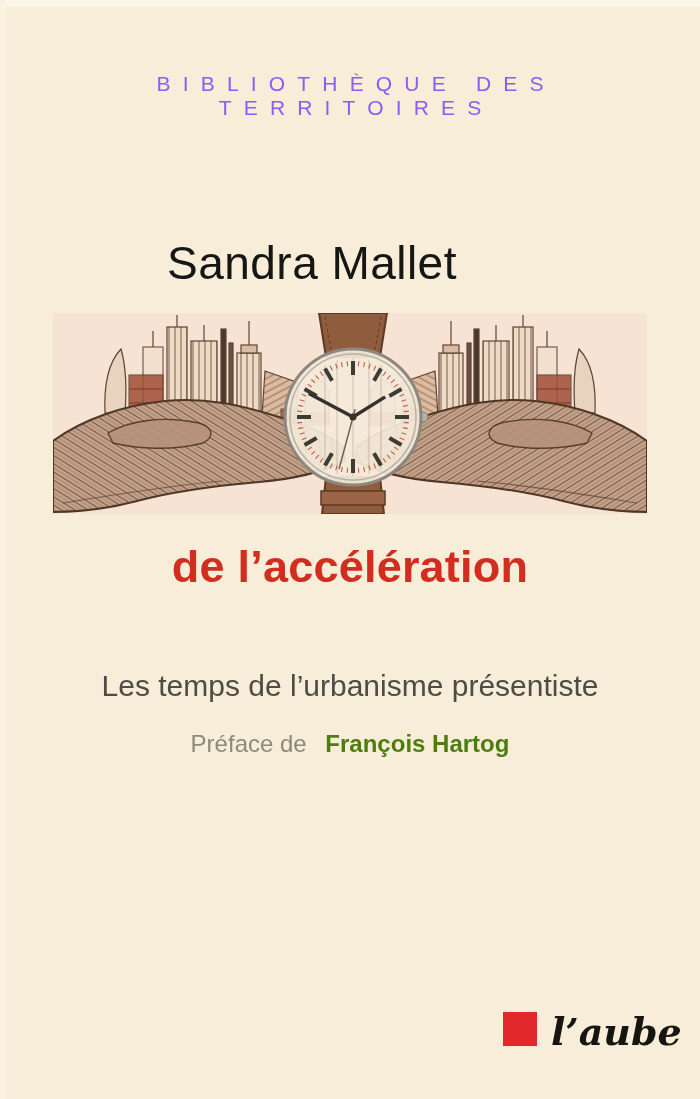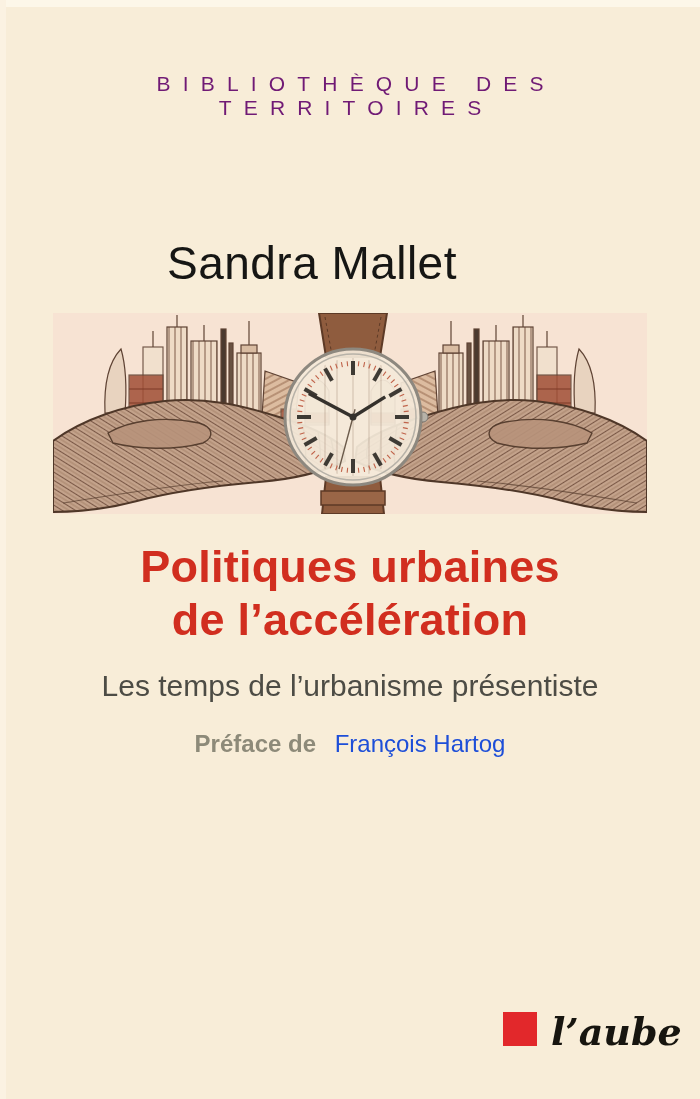--- a/index.html
+++ b/index.html
@@ -16,21 +16,21 @@
   
   .edge-top{position:absolute;left:0;top:0;width:700px;height:7px;background:#fdf7e9;}
   .edge-left{position:absolute;left:0;top:0;width:6px;height:1099px;background:#fbf2e2;}
 
   .collection{
     position:absolute;left:0;top:72px;width:700px;
     text-align:center;
     font-size:21px;font-weight:400;
     letter-spacing:0.58em;
     padding-left:0.58em;box-sizing:border-box;
-    color:#701a75;
+    color:#8b5cf6;
   }
   .author{
     position:absolute;left:0;top:236px;width:624px;
     text-align:center;
     font-size:46px;font-weight:400;
     color:#161614;
     letter-spacing:0.01em;
   }
   .illustration{
     position:absolute;left:53px;top:313px;width:594px;height:201px;
@@ -48,22 +48,22 @@
     position:absolute;left:0;top:669px;width:700px;
     text-align:center;
     font-size:30px;font-weight:400;
     color:#4d4c45;
   }
   .preface{
     position:absolute;left:0;top:730px;width:700px;
     text-align:center;
     font-size:24px;
   }
-  .preface .pfx{color:#8d8a79;font-weight:700;margin-right:12px;}
-  .preface .pname{color:#1d4ed8;font-weight:400;}
+  .preface .pfx{color:#8d8a79;font-weight:400;margin-right:12px;}
+  .preface .pname{color:#4d7c0f;font-weight:700;}
   .publisher{
     position:absolute;left:503px;top:1010px;height:44px;
     display:flex;align-items:flex-start;
   }
   .logo-square{
     width:34px;height:34px;background:#e2282b;
     margin-right:14px;margin-top:2px;
   }
   .logo-text{
     font-family:"DejaVu Serif","Liberation Serif",serif;
@@ -206,21 +206,20 @@
           <line x1="300" y1="104" x2="300" y2="54" stroke-width="3.5" transform="rotate(-62 300 104)"></line>
           <line x1="300" y1="104" x2="300" y2="66" stroke-width="3.5" transform="rotate(58 300 104)"></line>
           <line x1="300" y1="112" x2="300" y2="50" stroke-width="1.4" stroke="#6b5a4a" transform="rotate(195 300 104)"></line>
         </g>
         <circle cx="300" cy="104" r="3.5" fill="#35312c"></circle>
       </g>
     </svg>
   </div>
 
   <div class="book-title">
-    <div>Politiques urbaines</div>
     <div>de l’accélération</div>
   </div>
 
   <div class="subtitle">Les temps de l’urbanisme présentiste</div>
 
   <div class="preface">
     <span class="pfx">Préface de</span>
     <span class="pname">François Hartog</span>
   </div>
 

